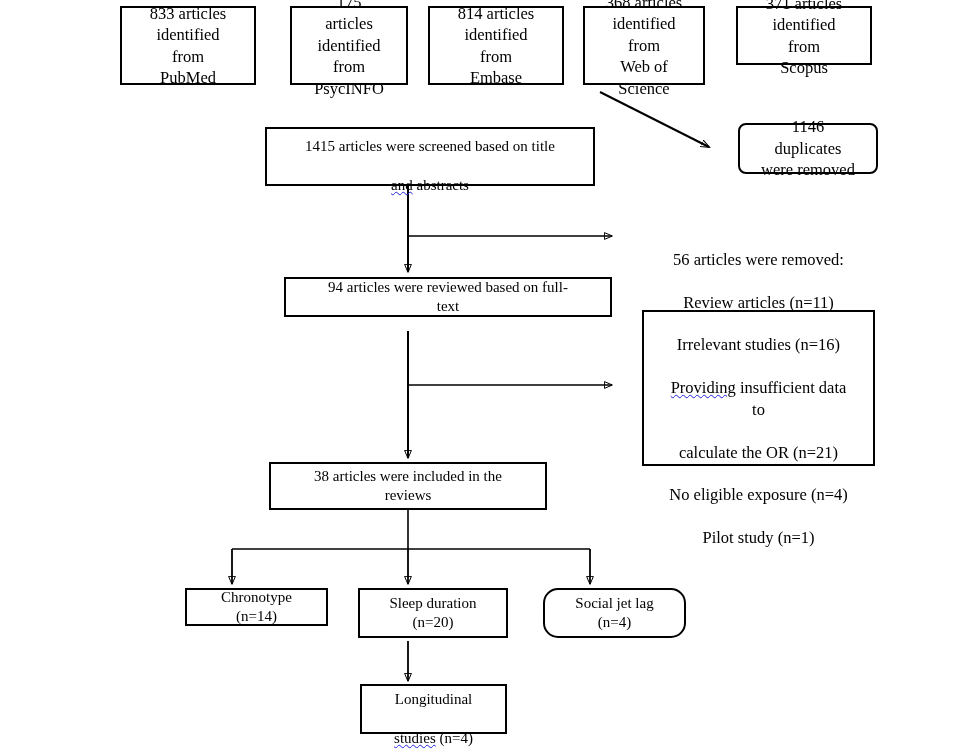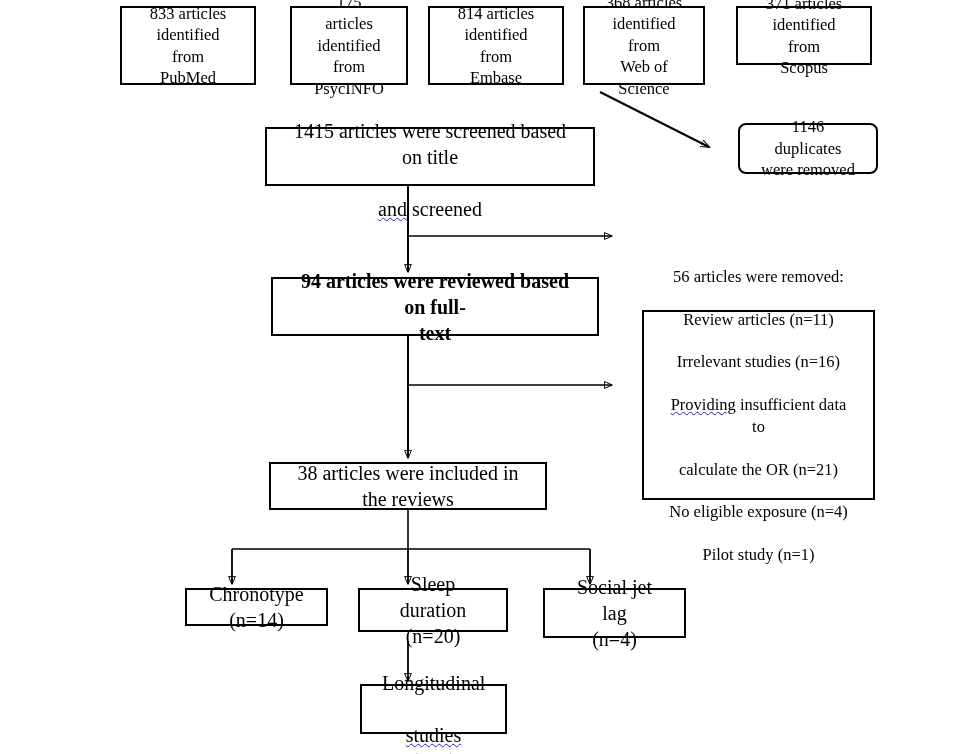--- a/index.html
+++ b/index.html
@@ -30,21 +30,21 @@
     padding: 1px 20px;
     z-index: 3;
     margin-left: 24px;
   }
   .node .txt {
     display: block;
     width: 100%;
     white-space: pre-line;
   }
   .fs16 { font-size: 16.5px; }
-  .fs17 { font-size: 20px; }
+  .fs17 { font-size: 15px; }
   .squiggle {
     text-decoration: underline;
     text-decoration-style: wavy;
     text-decoration-color: #2222dd;
     text-decoration-thickness: 1px;
     text-underline-offset: 1px;
   }
   svg.conn {
     position: absolute;
     left: 0;
@@ -124,57 +124,57 @@
   </div>
 
   <div class="node fs16" style="left:714px; top:123px; width:140px; height:51px;border-radius:8px;">
     <span class="txt">1146 duplicates
 were removed</span>
   </div>
 
   <div class="node fs17" style="left:241px; top:127px; width:330px; height:59px;">
     <span class="txt">
       <span>1415 articles were screened based on title</span><br>
-      <span class="squiggle">and</span><span> screened</span>
+      <span class="squiggle">and</span><span> abstracts</span>
     </span>
   </div>
 
 
-  <div class="node fs17" style="left:247px; top:277px; width:328px; height:59px;font-weight:bold;">
+  <div class="node fs17" style="left:260px; top:277px; width:328px; height:40px;">
     <span class="txt">94 articles were reviewed based on full-
 text</span>
   </div>
 
-  <div class="node fs16" style="left:618px; top:310px; width:233px; height:190px;">
+  <div class="node fs16" style="left:618px; top:310px; width:233px; height:156px;">
     <span class="txt">
       <span>56 articles were removed:</span><br>
       <span>Review articles (n=11)</span><br>
       <span>Irrelevant studies (n=16)</span><br>
       <span class="squiggle">Providing</span><span> insufficient data to</span><br>
       <span>calculate the OR (n=21)</span><br>
       <span>No eligible exposure (n=4)</span><br>
       <span>Pilot study (n=1)</span>
     </span>
   </div>
 
   <div class="node fs17" style="left:245px; top:462px; width:278px; height:48px;">
     <span class="txt">38 articles were included in the reviews</span>
   </div>
 
   <div class="node fs17" style="left:161px; top:588px; width:143px; height:38px;">
     <span class="txt">Chronotype
 (n=14)</span>
   </div>
 
-  <div class="node fs17" style="left:334px; top:588px; width:150px; height:44px;">
+  <div class="node fs17" style="left:334px; top:588px; width:150px; height:50px;">
     <span class="txt">Sleep duration
 (n=20)</span>
   </div>
 
-  <div class="node fs17" style="left:519px; top:588px; width:143px; height:50px;">
+  <div class="node fs17" style="left:519px; top:588px; width:143px; height:50px;border-radius:15px;">
     <span class="txt">Social jet lag
 (n=4)</span>
   </div>
 
   <div class="node fs17" style="left:336px; top:684px; width:147px; height:50px;">
     <span class="txt">
       <span>Longitudinal</span><br>
       <span class="squiggle">studies</span><span> (n=4)</span>
     </span>
   </div>

